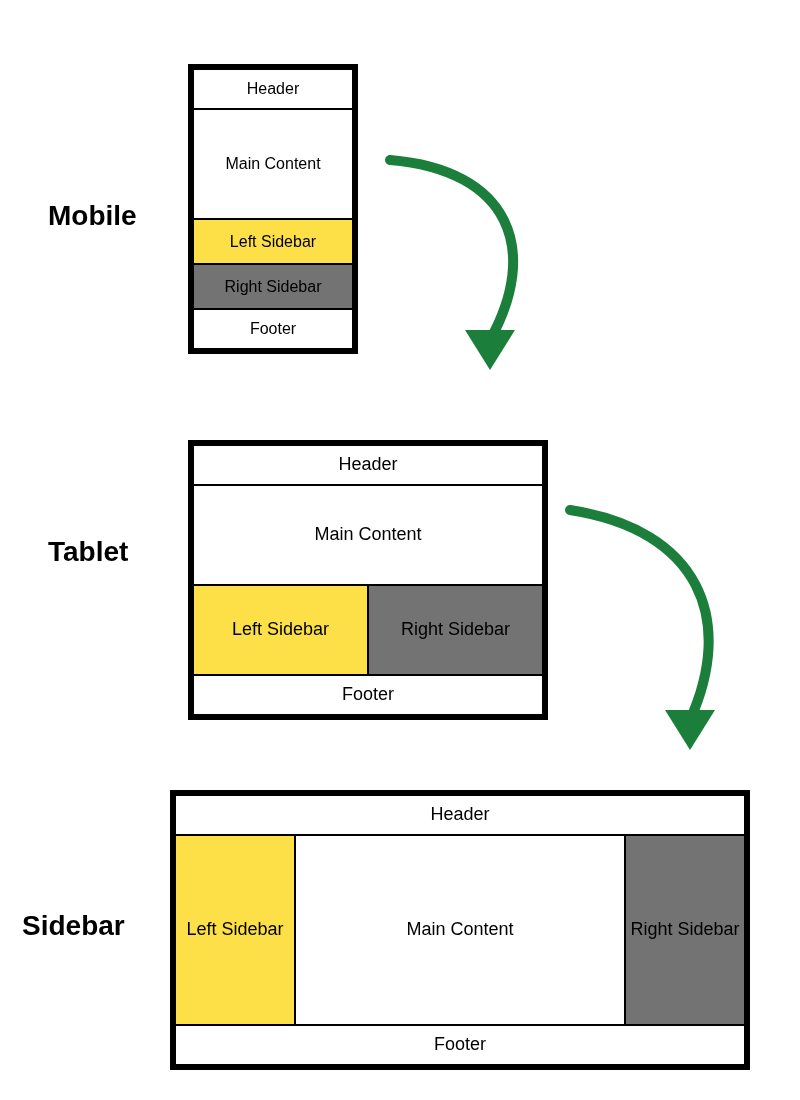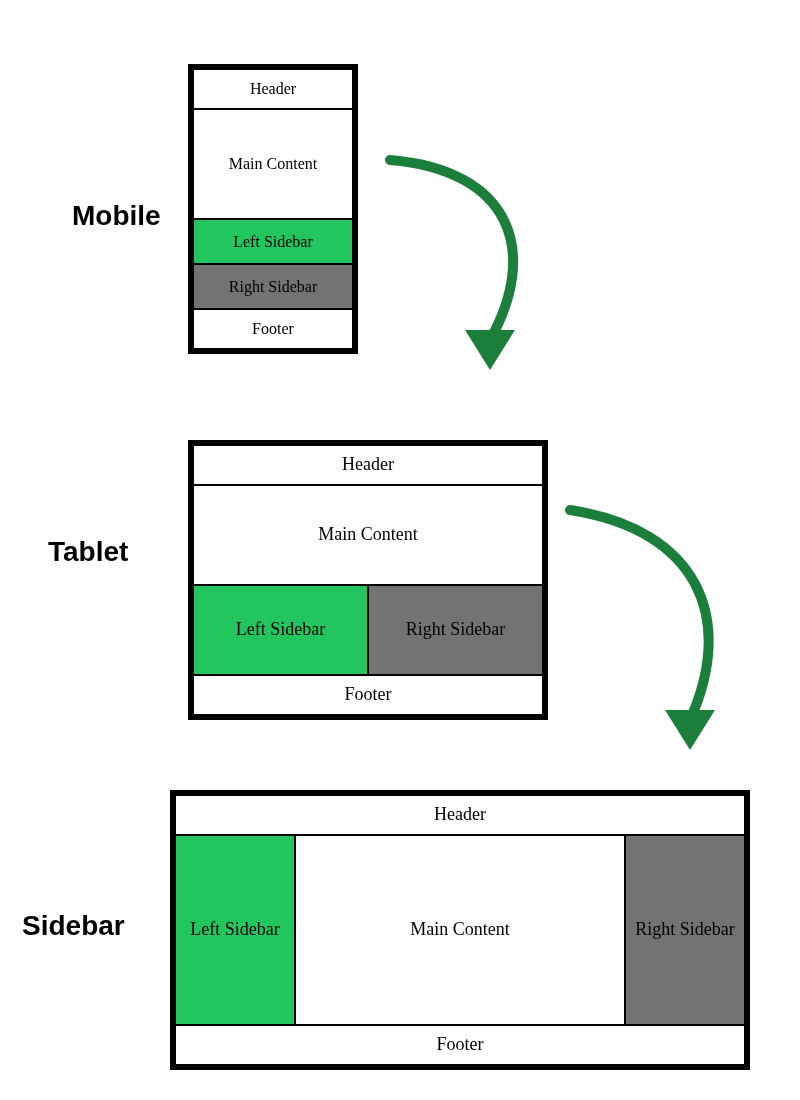--- a/index.html
+++ b/index.html
@@ -18,41 +18,40 @@
     position: absolute;
     font-size: 28px;
     font-weight: 700;
     color: #000;
   }
 
   .wireframe {
     position: absolute;
     border: 5px solid #000;
     background: #fff;
-    font-family: Liberation Serif, serif;
   }
 
   .region {
     border: 2px solid #000;
     display: flex;
     align-items: center;
     justify-content: center;
     text-align: center;
     font-size: 18px;
     color: #000;
     line-height: 1.2;
   }
   .region.small { font-size: 16px; }
 
-  .fill-left  { background: #22c55e; }
+  .fill-left  { background: #fde047; }
   .fill-right { background: #737373; }
   .fill-plain { background: #ffffff; }
 
   
-  #label-mobile { left: 48px; top: 200px; margin-left: 24px; }
+  #label-mobile { left: 48px; top: 200px; }
   #wf-mobile {
     left: 188px; top: 64px;
     width: 170px; height: 290px;
     display: grid;
     grid-template-rows: 40px 1fr 45px 45px 40px;
   }
   #wf-mobile .region { margin: -1px; }
 
   
   #label-tablet { left: 48px; top: 536px; }

